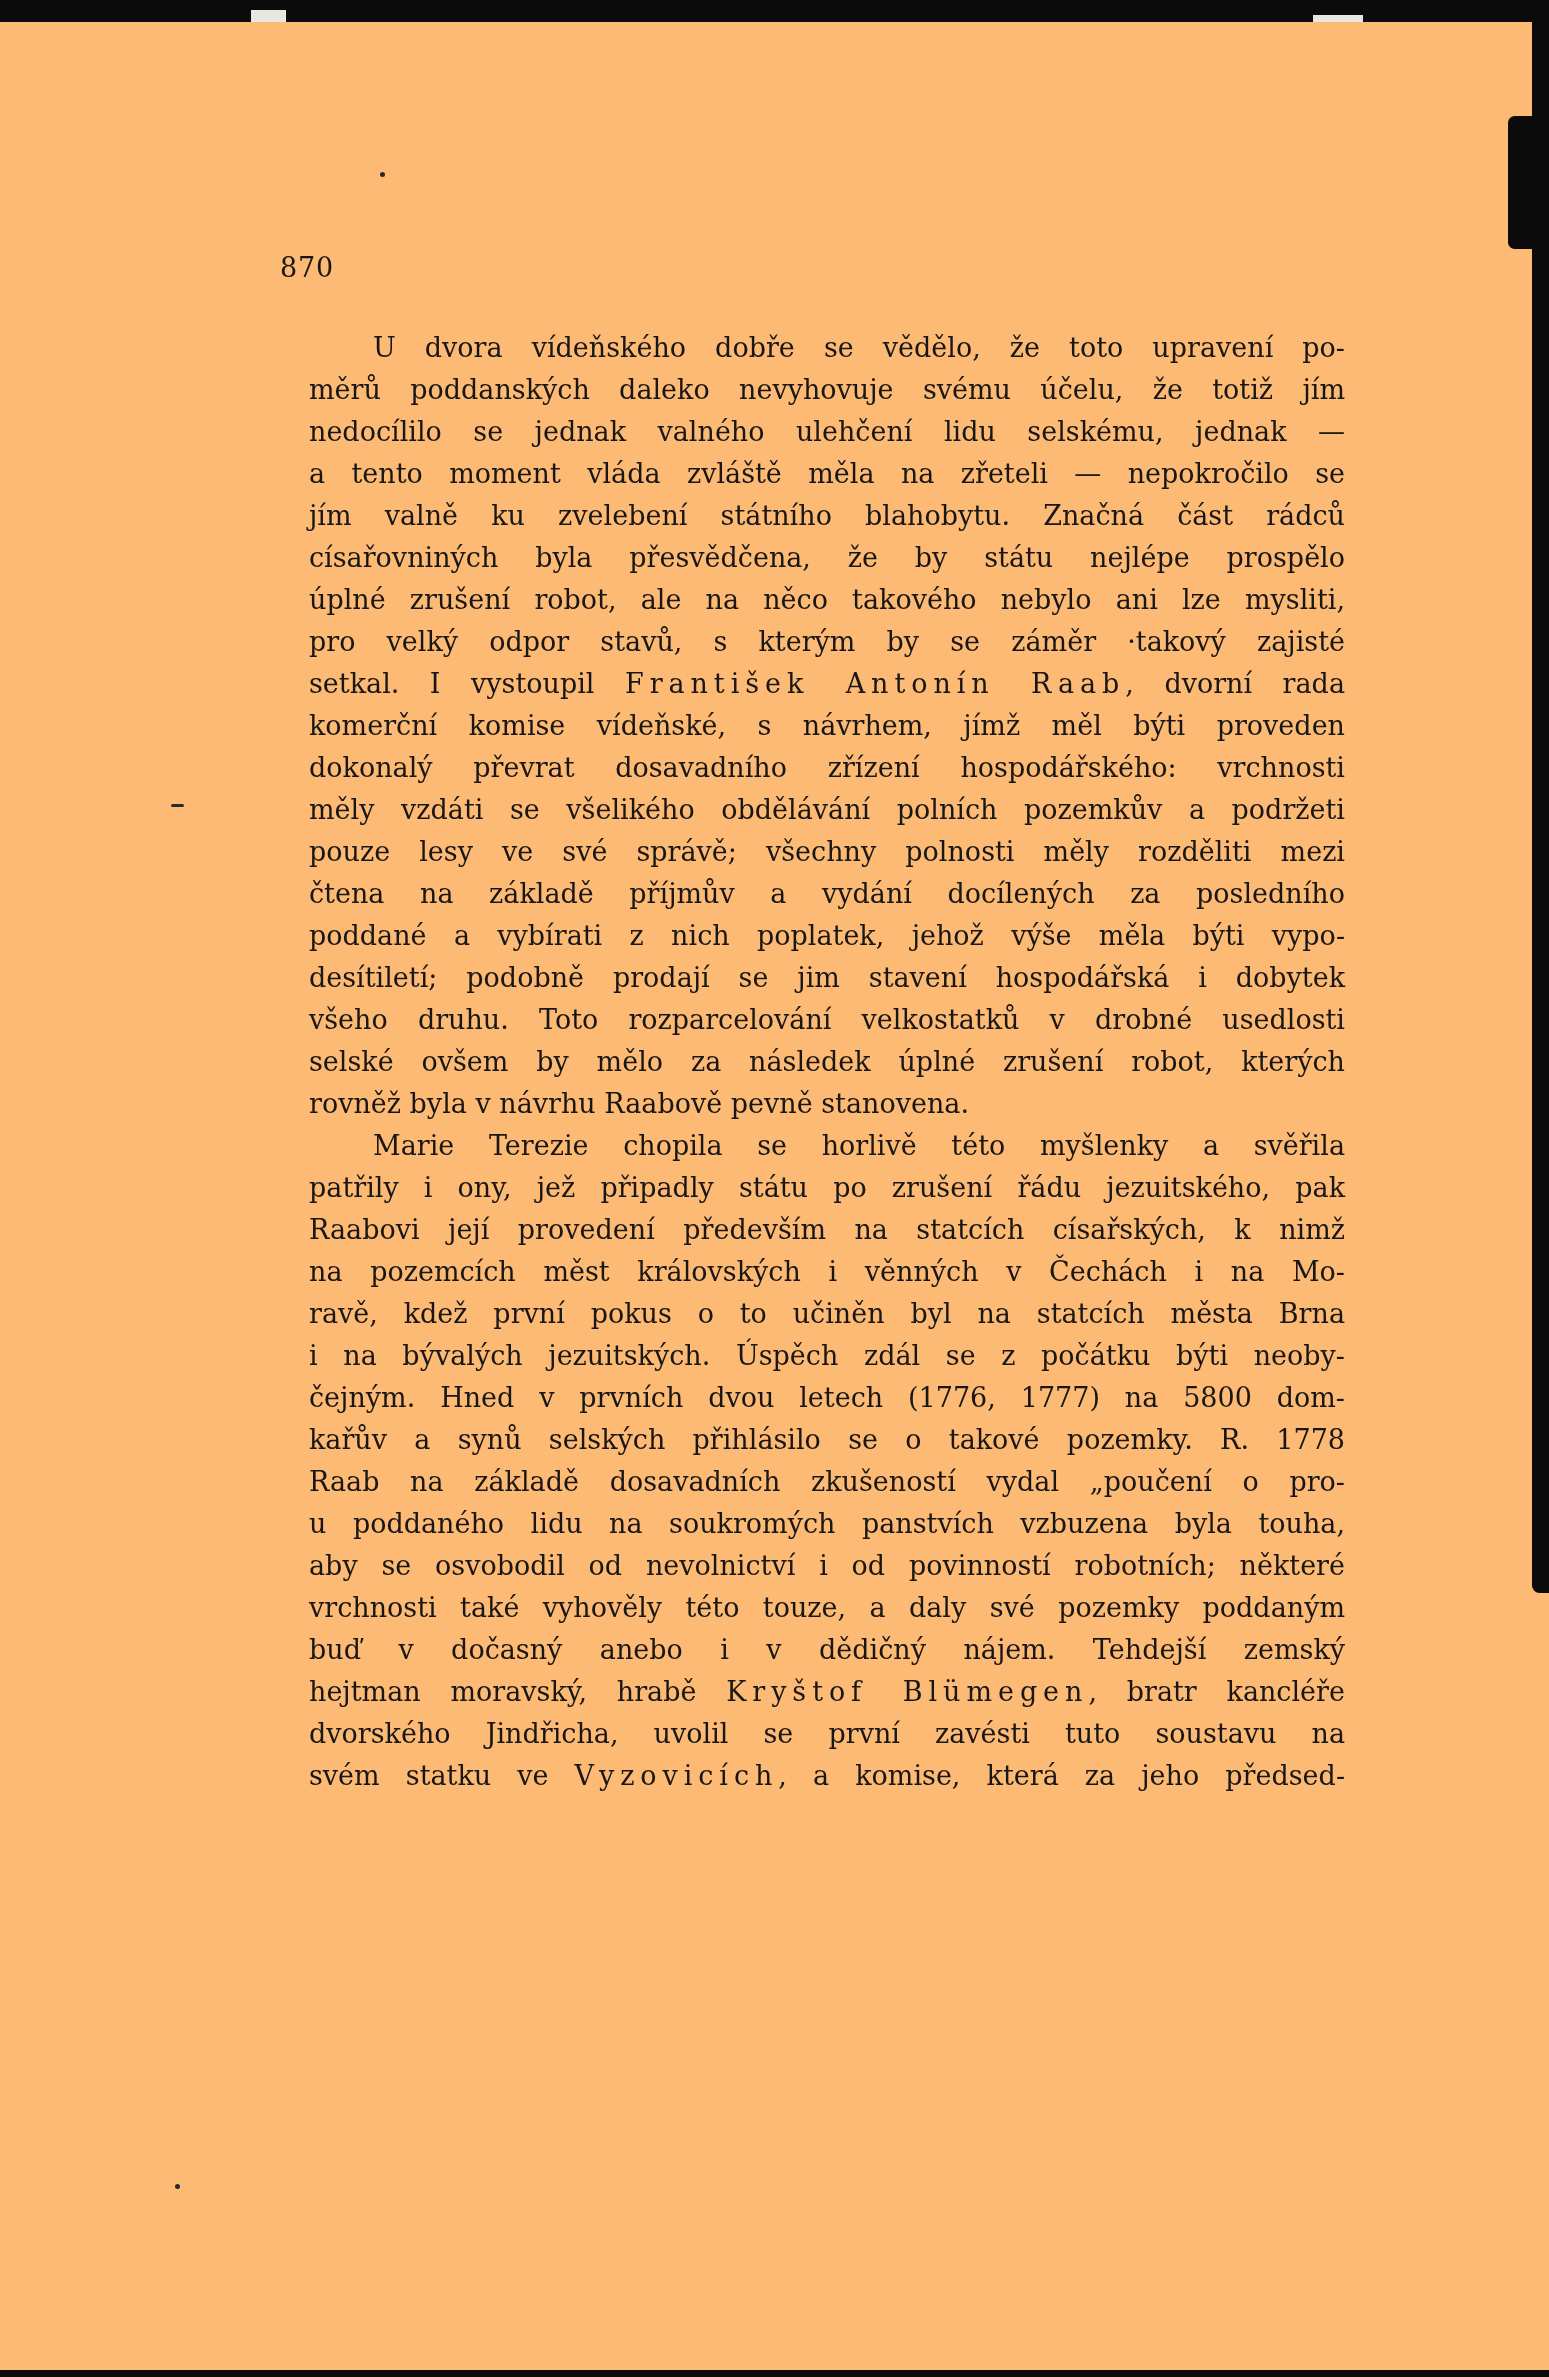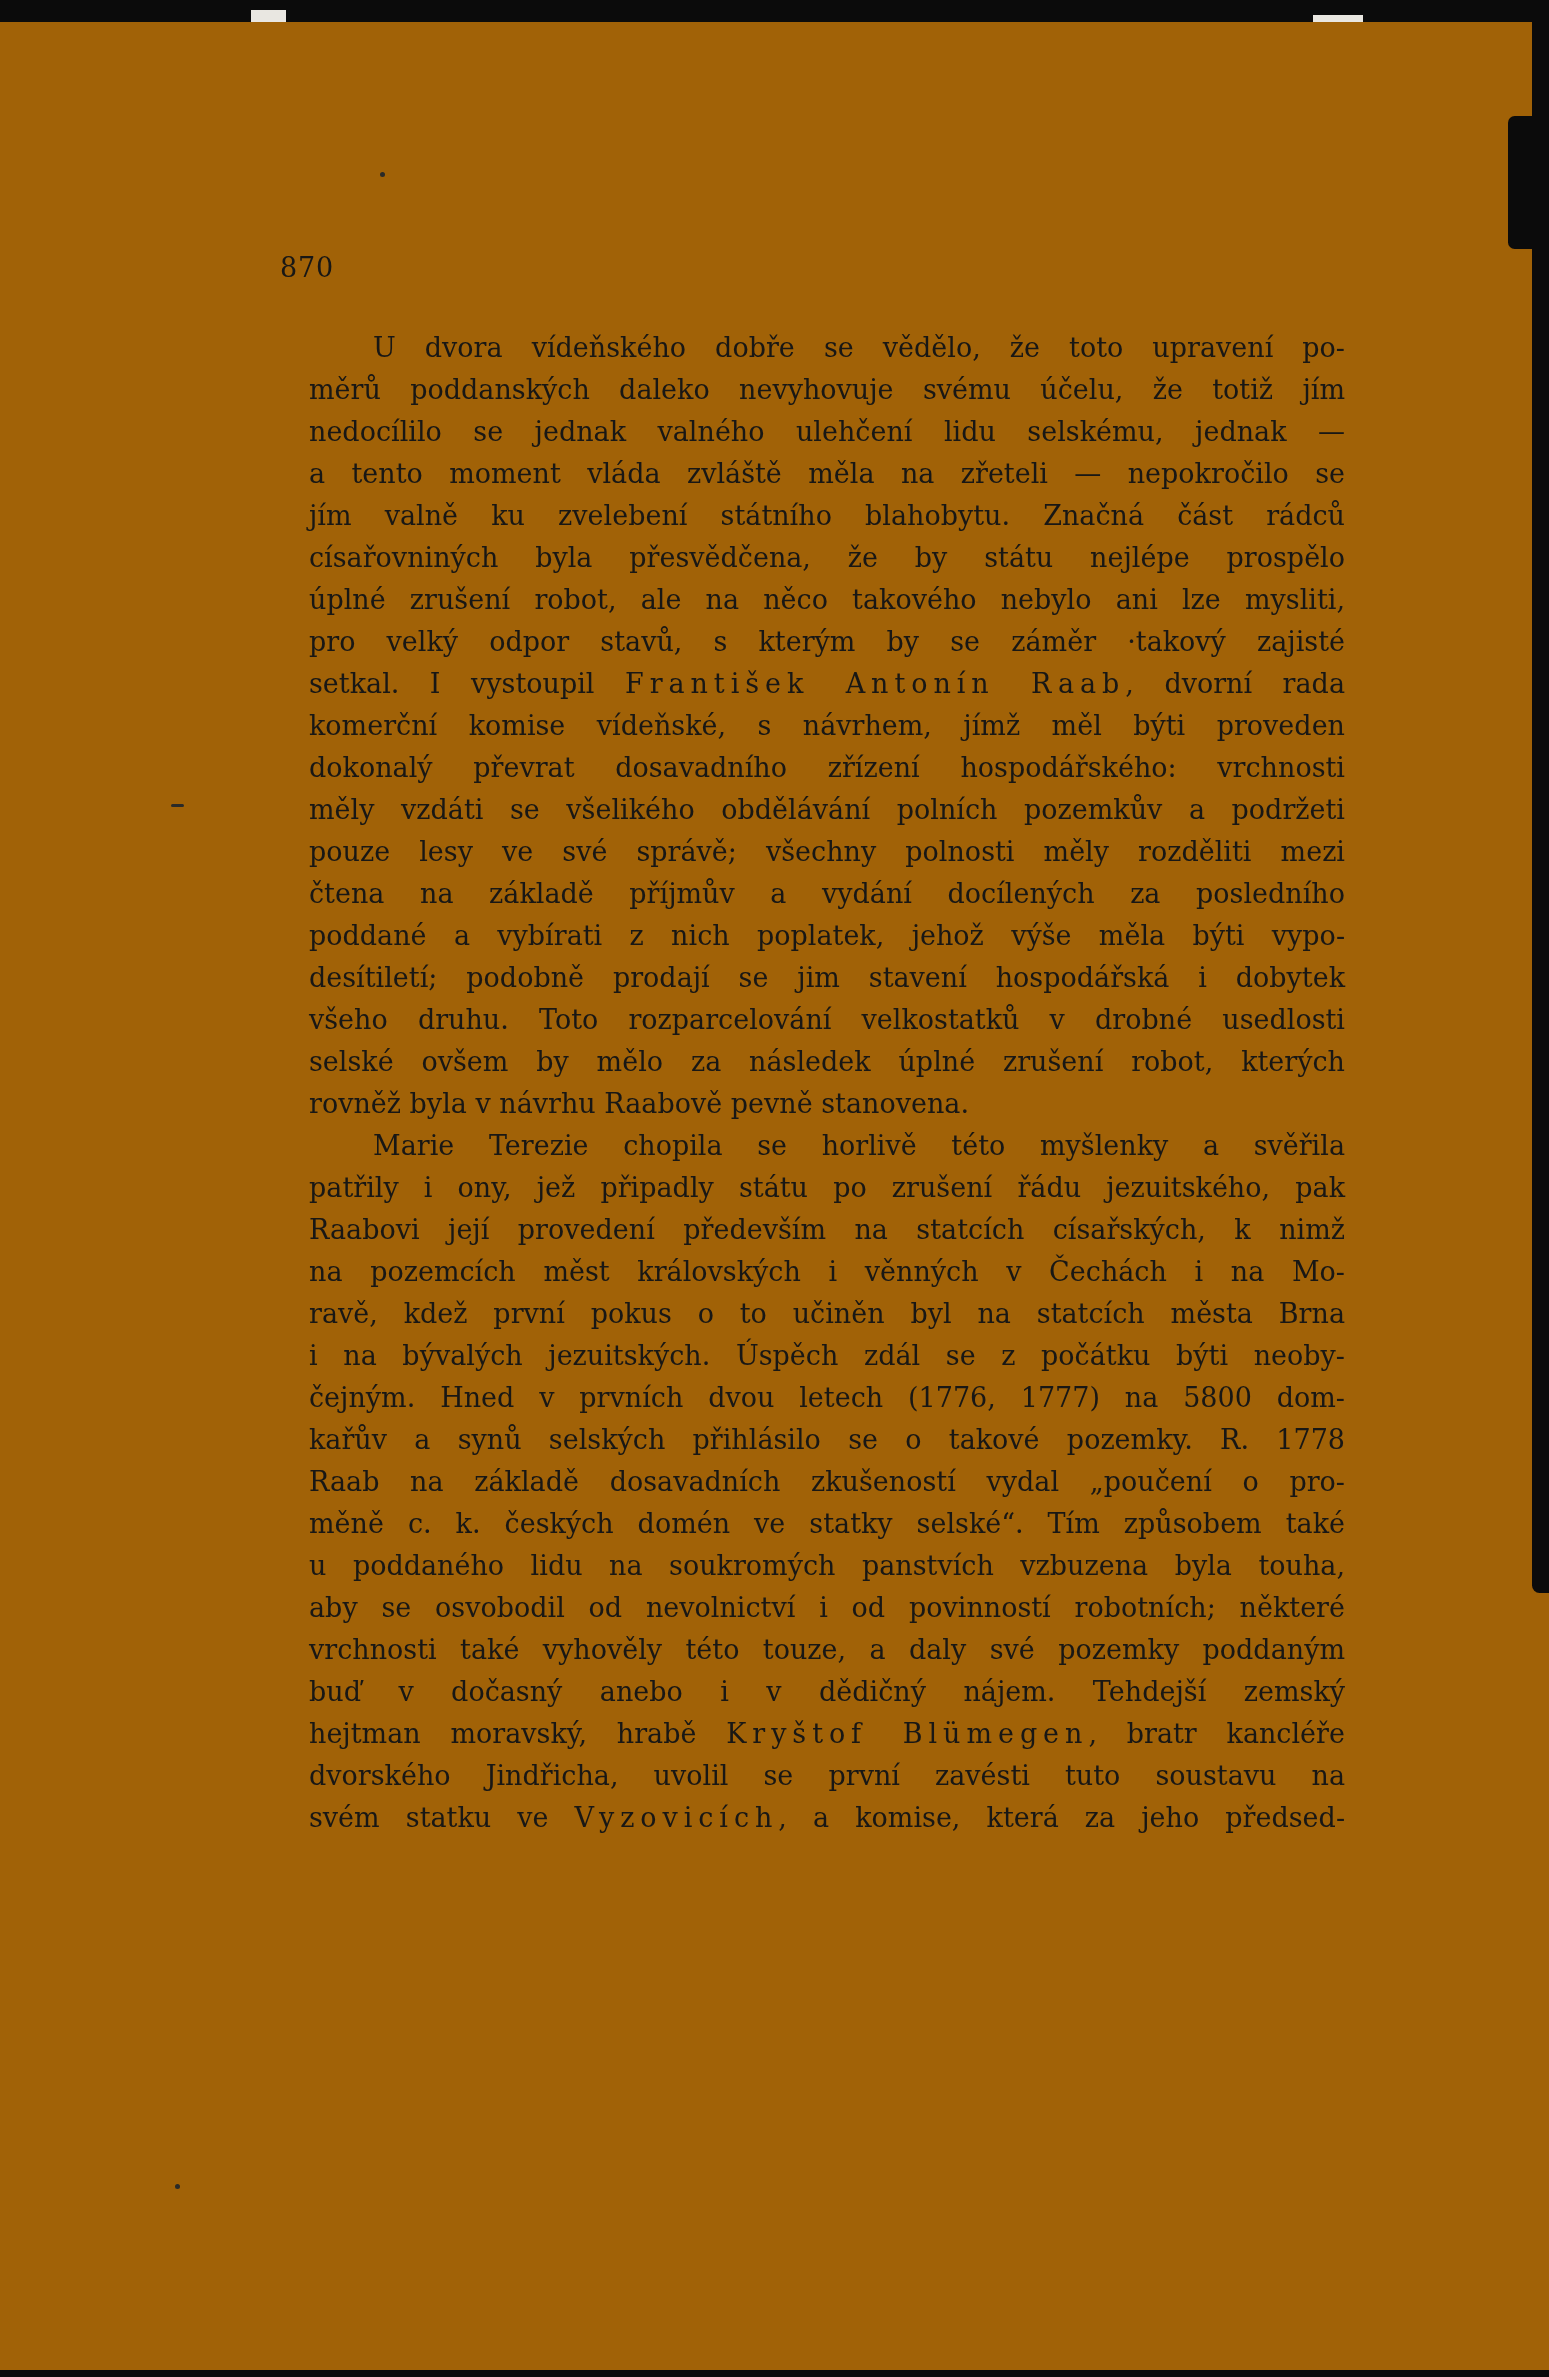--- a/index.html
+++ b/index.html
@@ -5,21 +5,21 @@
   html, body {
     margin: 0;
     padding: 0;
     background: #d9d8d3;
     font-family: "DejaVu Serif", "Liberation Serif", serif;
   }
   #scan-page {
     position: relative;
     width: 1549px;
     height: 2377px;
-    background: #a16207;
+    background: #fdba74;
     overflow: hidden;
     color: #181715;
   }
   
   .bar-top {
     position: absolute;
     top: 0; left: 0;
     width: 1549px; height: 22px;
     background: #0b0b0b;
   }
@@ -130,21 +130,20 @@
       <div class="paragraph">
         <div class="line indent">Marie Terezie chopila se horlivě této myšlenky a svěřila</div>
         <div class="line">patřily i ony, jež připadly státu po zrušení řádu jezuitského, pak</div>
         <div class="line">Raabovi její provedení především na statcích císařských, k nimž</div>
         <div class="line">na pozemcích měst královských i věnných v Čechách i na Mo-</div>
         <div class="line">ravě, kdež první pokus o to učiněn byl na statcích města Brna</div>
         <div class="line">i na bývalých jezuitských. Úspěch zdál se z počátku býti neoby-</div>
         <div class="line">čejným. Hned v prvních dvou letech (1776, 1777) na 5800 dom-</div>
         <div class="line">kařův a synů selských přihlásilo se o takové pozemky. R. 1778</div>
         <div class="line">Raab na základě dosavadních zkušeností vydal „poučení o pro-</div>
-        <div class="line">měně c. k. českých domén ve statky selské“. Tím způsobem také</div>
         <div class="line">u poddaného lidu na soukromých panstvích vzbuzena byla touha,</div>
         <div class="line">aby se osvobodil od nevolnictví i od povinností robotních; některé</div>
         <div class="line">vrchnosti také vyhověly této touze, a daly své pozemky poddaným</div>
         <div class="line">buď v dočasný anebo i v dědičný nájem. Tehdejší zemský</div>
         <div class="line"><span>hejtman moravský, hrabě </span><span class="sperr">Kryštof Blümegen</span><span>, bratr kancléře</span></div>
         <div class="line">dvorského Jindřicha, uvolil se první zavésti tuto soustavu na</div>
         <div class="line"><span>svém statku ve </span><span class="sperr">Vyzovicích</span><span>, a komise, která za jeho předsed-</span></div>
       </div>
     </div>
 

